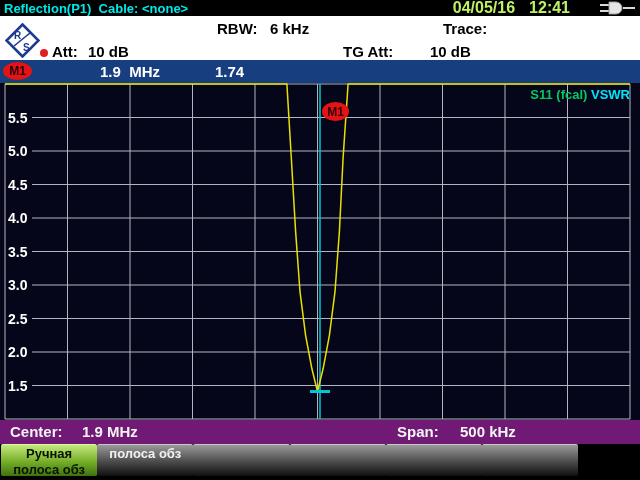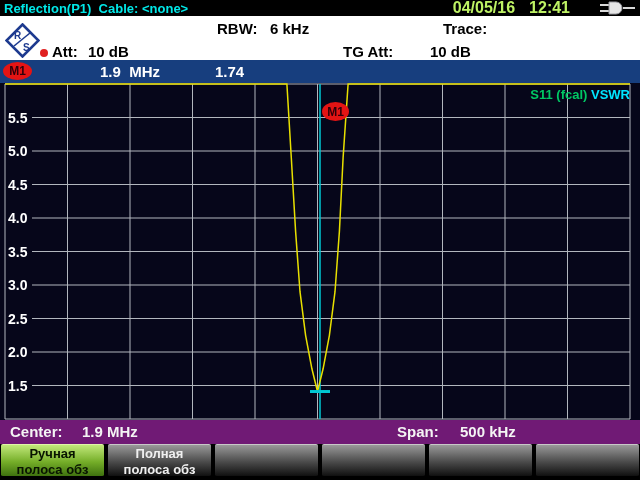--- a/index.html
+++ b/index.html
@@ -33,21 +33,21 @@
   #graph svg{position:absolute;left:0;top:0;}
   #trace-label{position:absolute;right:10px;top:4px;font-size:13px;}
   #trace-label .cal{color:#00c864;}
   #trace-label .fmt{color:#00e5ff;}
   #graph-marker-badge{position:absolute;left:322px;top:19px;width:27px;height:19px;border-radius:50%;
     background:#e41414;color:#30000a;font-size:12px;display:flex;align-items:center;justify-content:center;}
   
   #freqbar{position:absolute;left:0;top:420px;width:640px;height:24px;background:#701a75;color:#f4f4f4;}
   #freqbar .abs{position:absolute;top:3px;font-size:15px;}
   
-  #softkeys{position:absolute;left:1px;top:444px;width:638px;height:36px;
+  #softkeys{position:absolute;left:1px;top:444px;width:577px;height:36px;
     display:flex;justify-content:space-between;}
   .softkey{width:103px;height:33px;border-radius:2px;
     background:linear-gradient(#999 0%,#4a4a4a 55%,#101010 100%);
     border-top:1px solid #c8c8c8;border-bottom:1px solid #000;
     color:#f0f0f0;font-size:13px;line-height:16px;text-align:center;padding-top:1px;box-sizing:border-box;
     cursor:pointer;}
   .softkey.active{
     background:linear-gradient(#c2e87a 0%,#74ad28 55%,#3f720f 100%);
     border-top:1px solid #e0f4a8;color:#081400;}
 </style>
@@ -146,21 +146,20 @@
     <span class="abs" style="left:397px;">Span:</span>
     <span class="abs" style="left:460px;">500 kHz</span>
   </div>
 
   <div id="softkeys">
     <div class="softkey active">
       <div>Ручная</div>
       <div>полоса обз</div>
     </div>
     <div class="softkey">
-      <div>Полная</div>
       <div>полоса обз</div>
     </div>
     <div class="softkey"></div>
     <div class="softkey"></div>
     <div class="softkey"></div>
     <div class="softkey"></div>
   </div>
 
 </div>
 

